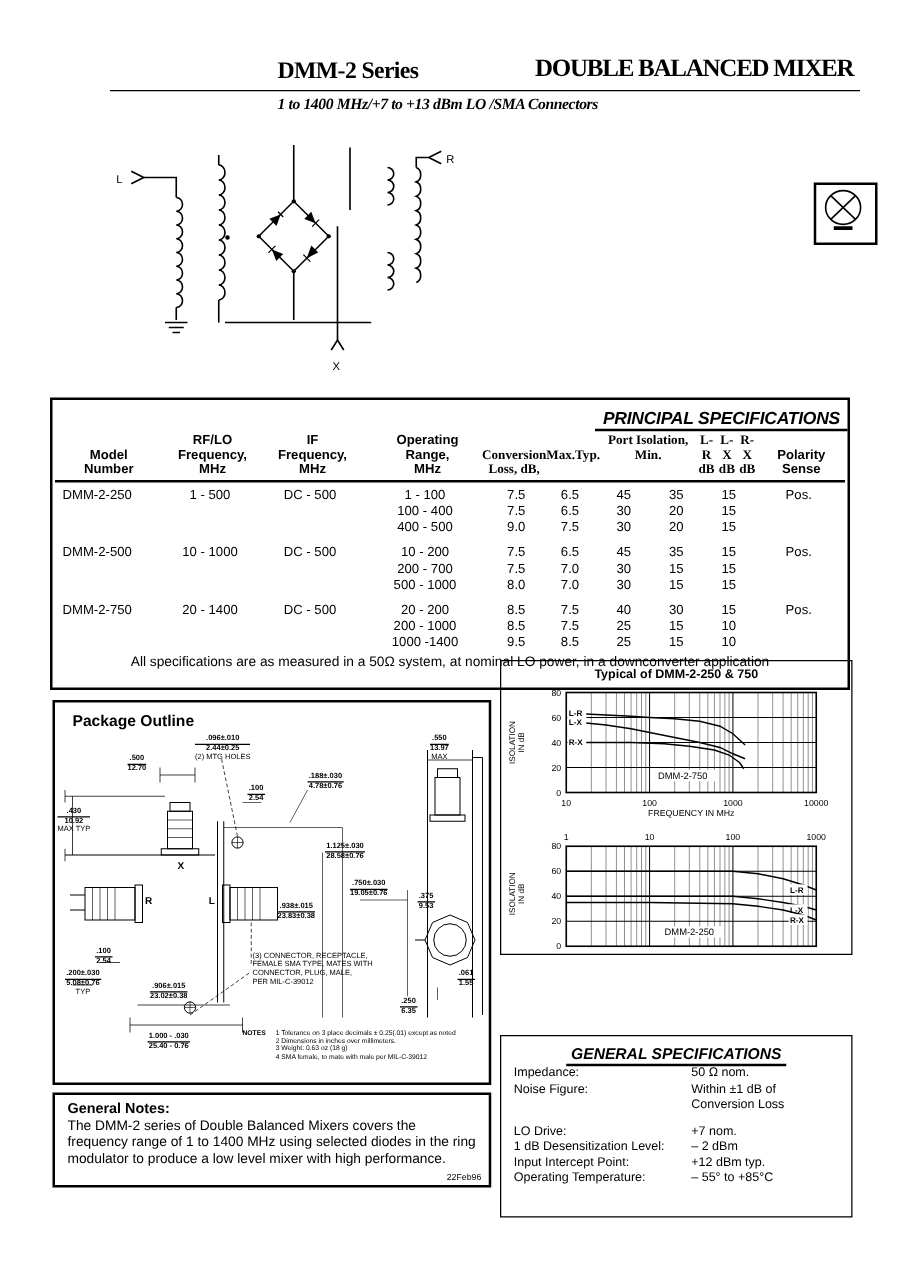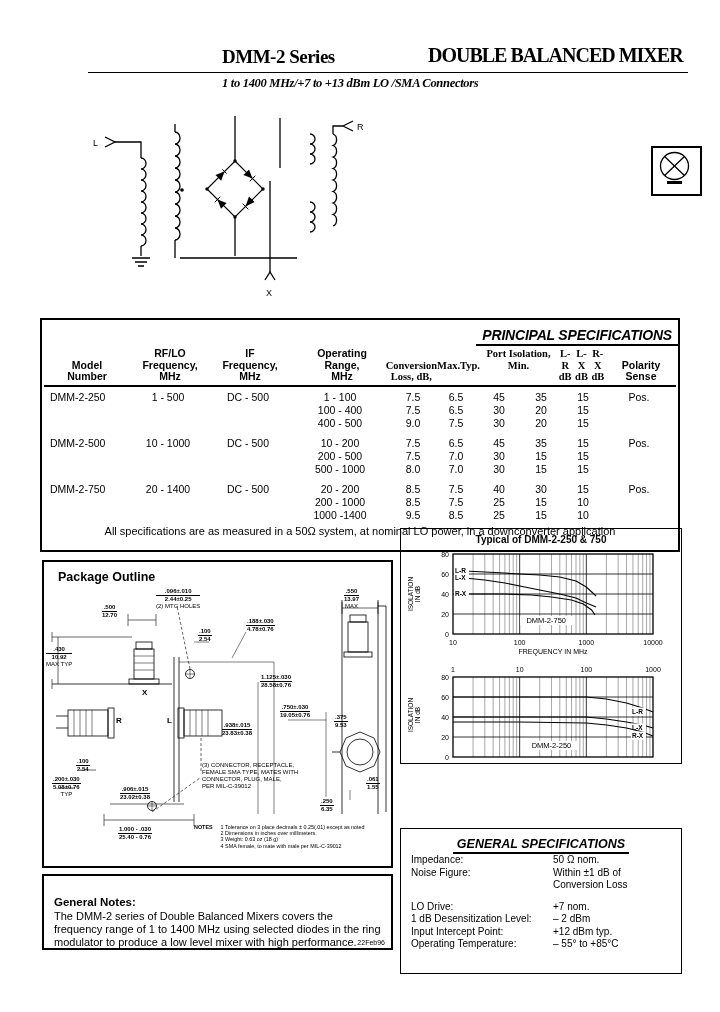--- a/index.html
+++ b/index.html
@@ -49,21 +49,21 @@
   #ylab1{left:6px;top:87px;}
   #ylab2{left:6px;top:208px;}
   svg text{font-family:"Liberation Sans",sans-serif;}
   
   #gspecs{position:absolute;left:400px;top:828px;width:282px;height:146px;border:1.5px solid #000;box-sizing:border-box;padding:5px 10px;}
   #gspecs-title-wrap{text-align:center;}
   #gspecs-title{display:inline-block;font-style:italic;font-weight:bold;font-size:12.5px;border-bottom:2px solid #000;padding:0 4px 1px 4px;}
   .gsrow{display:grid;grid-template-columns:142px 1fr;font-size:10px;line-height:12.5px;}
   .gsrow.gap{margin-top:9px;}
   
-  #gnotes{position:absolute;left:42px;top:874px;width:351px;height:76px;border:2px solid #000;box-sizing:border-box;padding:20px 10px;}
+  #gnotes{position:absolute;left:42px;top:874px;width:351px;height:76px;border:2px solid #000;box-sizing:border-box;padding:5px 10px;}
   #gnotes-title{font-weight:bold;font-size:11.5px;}
   #gnotes-body{font-size:11px;line-height:13px;margin-top:2px;}
   #gnotes-date{position:absolute;right:6px;bottom:2px;font-size:7px;}
   
   #footer{position:absolute;left:36px;top:958px;width:652px;border-top:2px solid #000;padding-top:4px;font-family:"Liberation Serif",serif;white-space:nowrap;}
   #footer-prefix{font-size:10.5px;font-weight:bold;text-decoration:underline;letter-spacing:-.8px;}
   #footer-text{font-size:13.5px;font-weight:bold;font-style:italic;letter-spacing:-.6px;}
 </style>
 </head>
 <body>
@@ -207,21 +207,21 @@
           <div class="tcell">6.5</div>
           <div class="tcell">45</div>
           <div class="tcell">35</div>
           <div class="tcell">15</div>
           <div class="tcell">Pos.</div>
         </div>
         <div class="trow cols">
           <div class="tcell"></div>
           <div class="tcell"></div>
           <div class="tcell"></div>
-          <div class="tcell">200 - 500</div>
+          <div class="tcell">200 - 700</div>
           <div class="tcell">7.5</div>
           <div class="tcell">7.0</div>
           <div class="tcell">30</div>
           <div class="tcell">15</div>
           <div class="tcell">15</div>
           <div class="tcell"></div>
         </div>
         <div class="trow cols">
           <div class="tcell"></div>
           <div class="tcell"></div>

